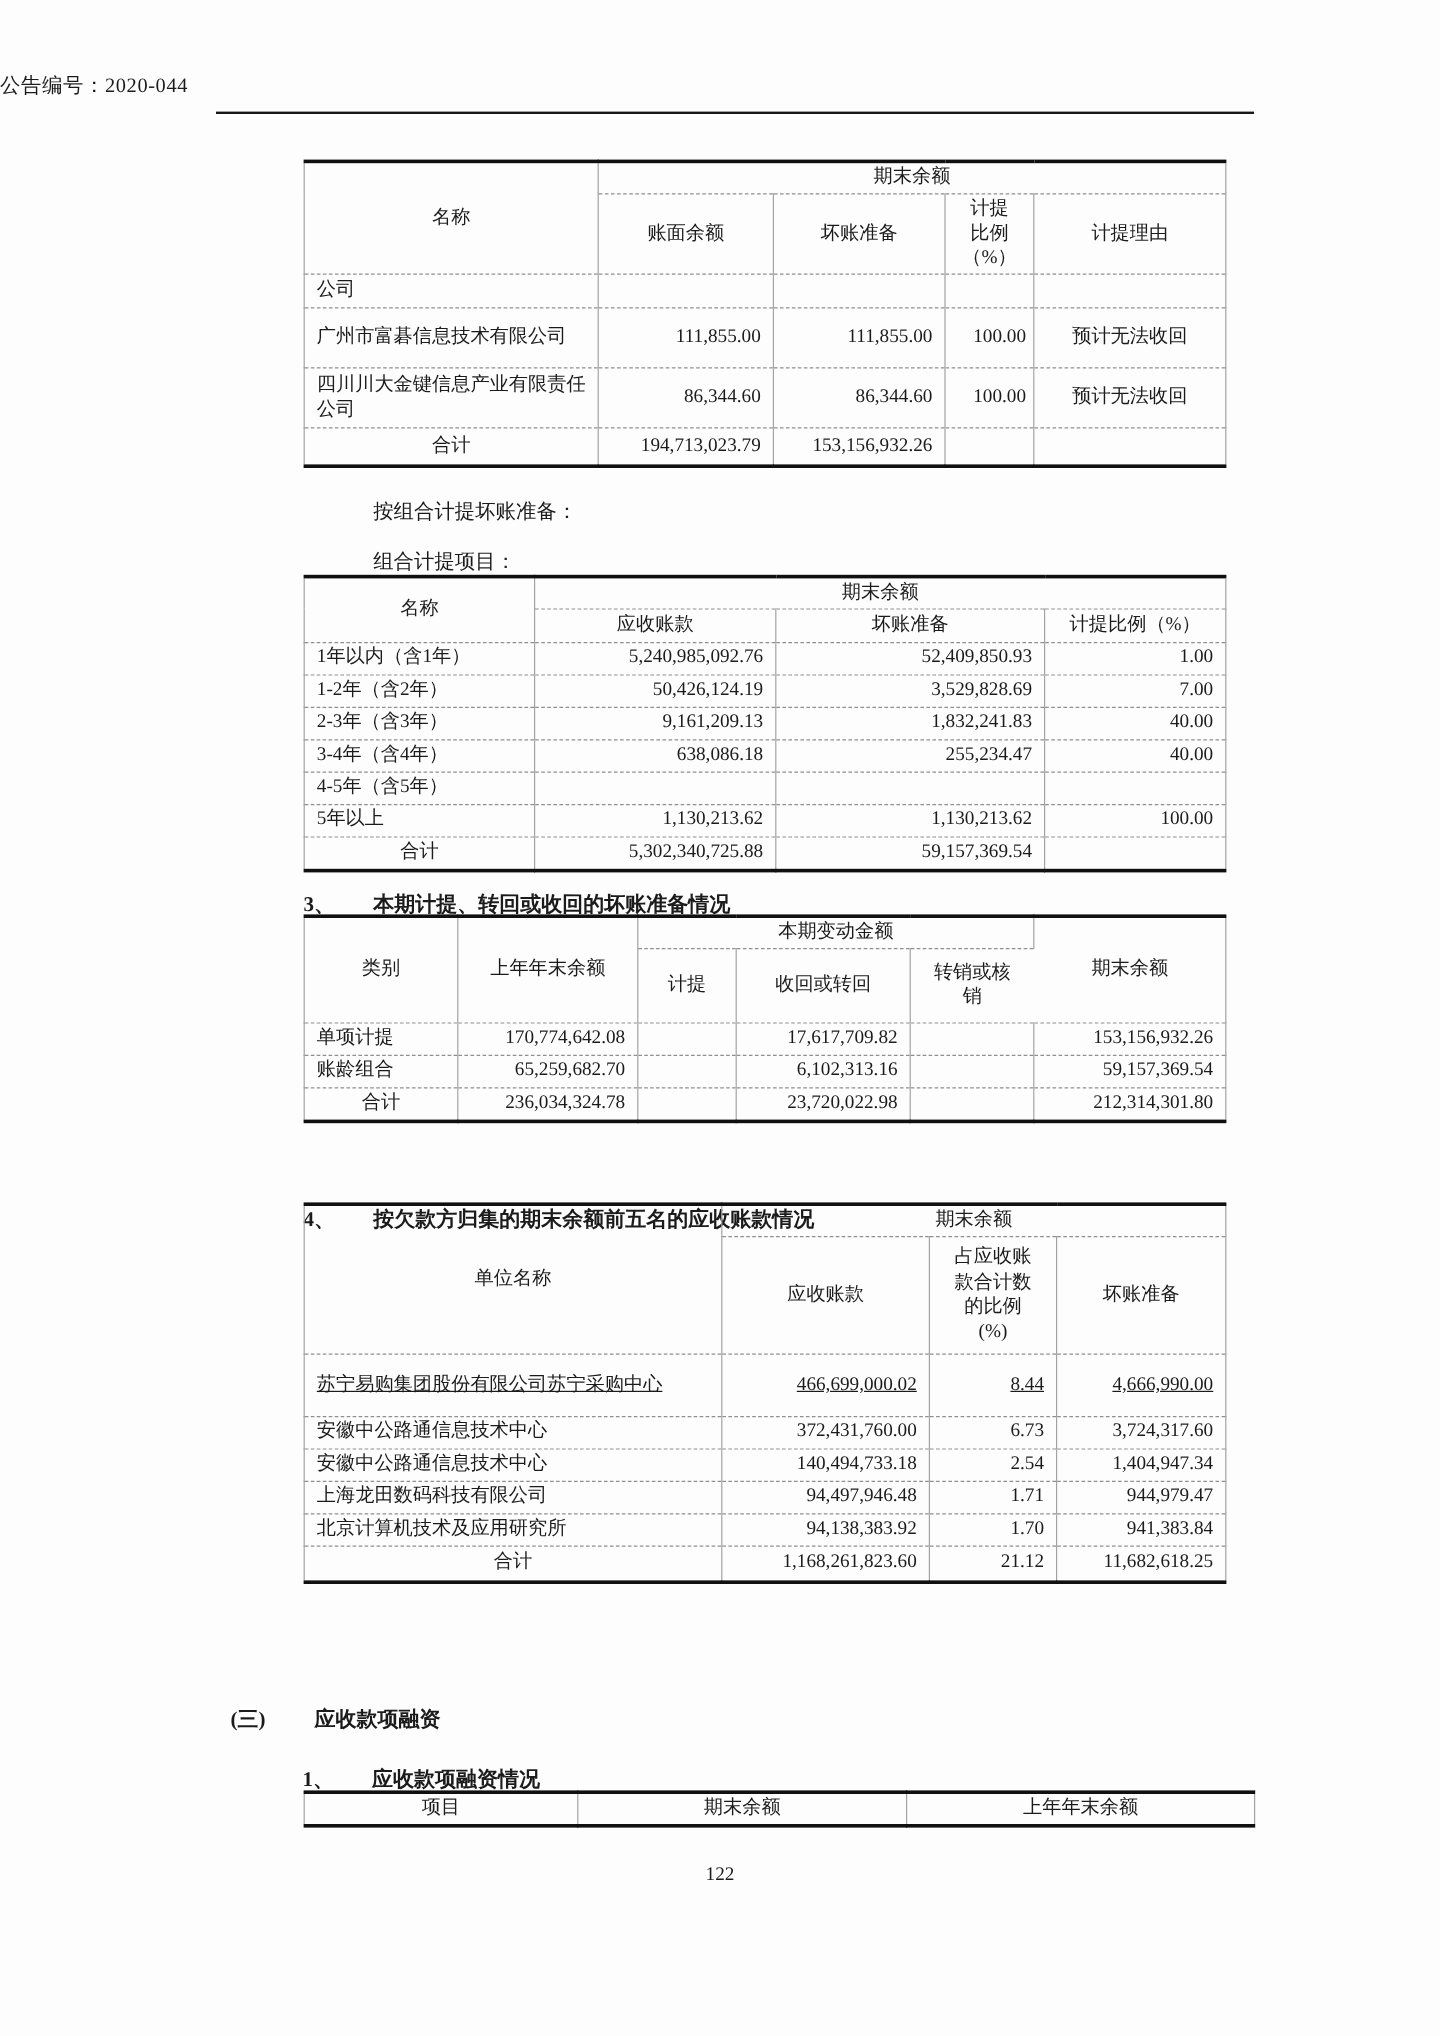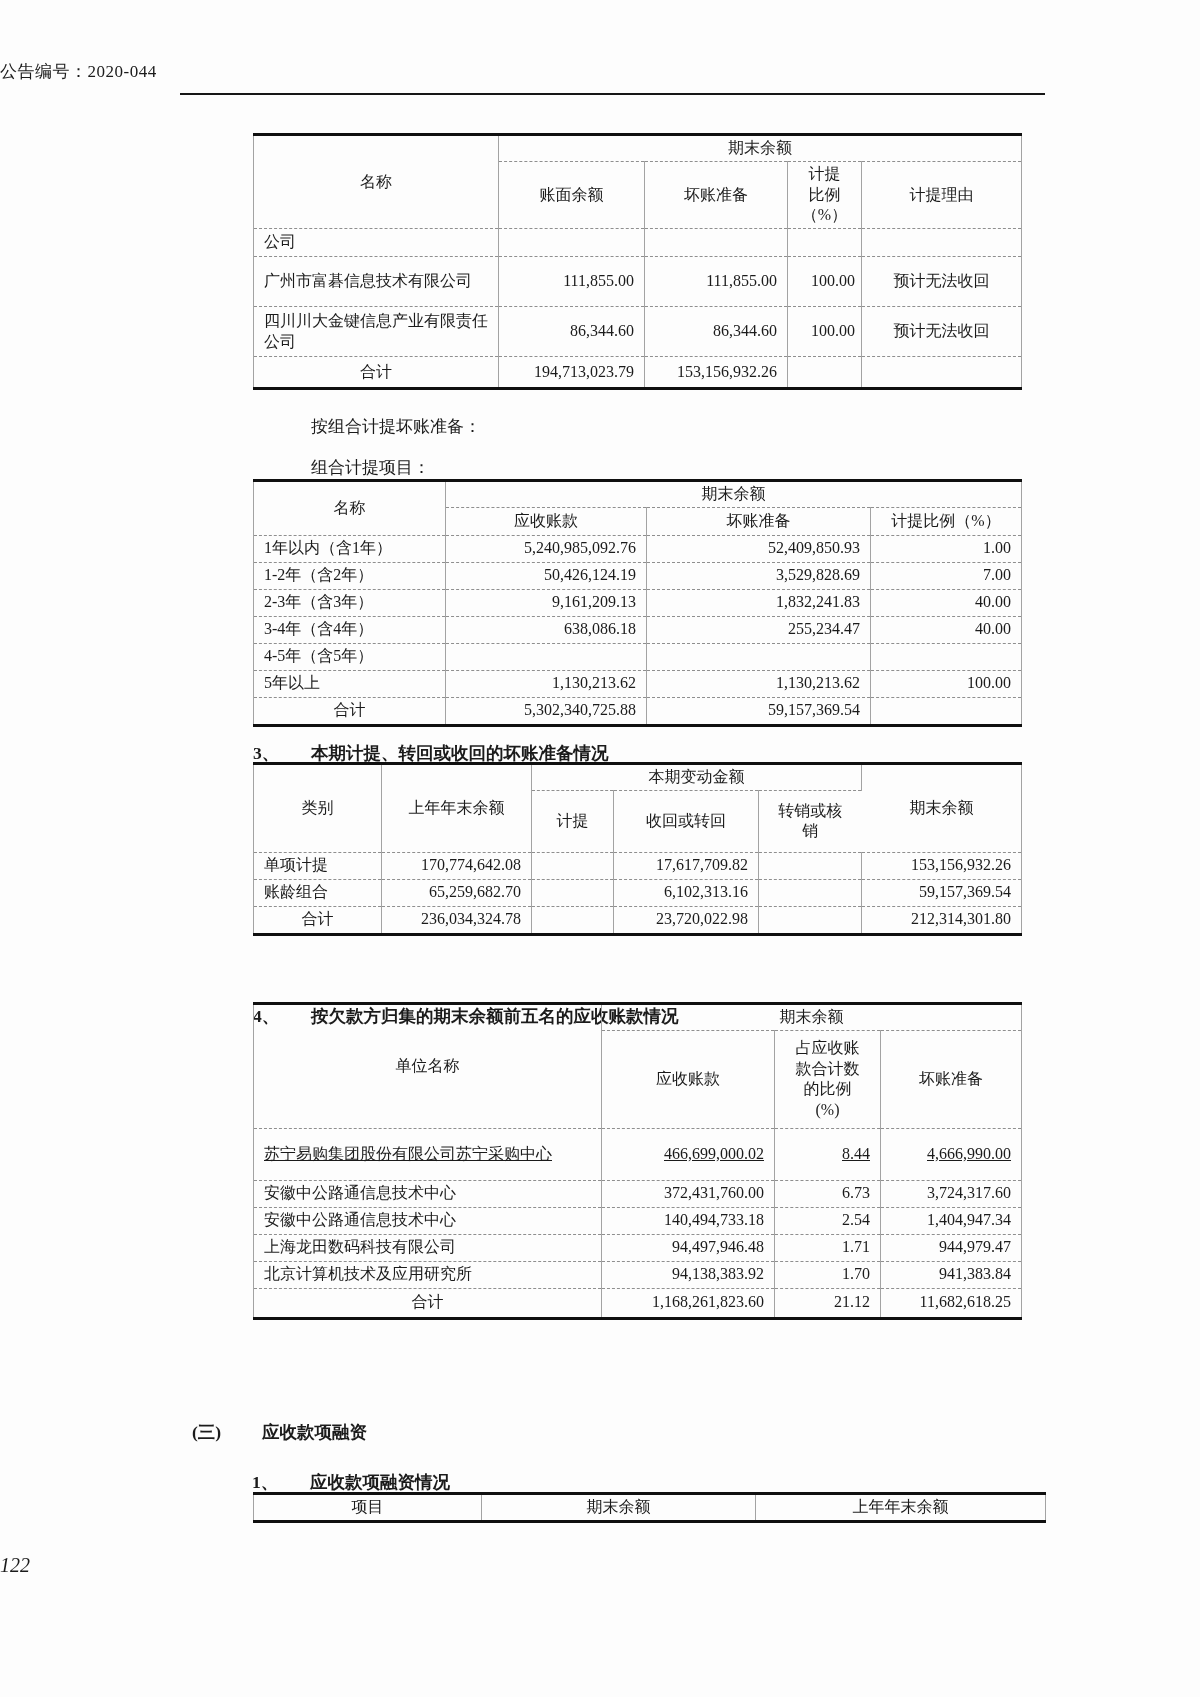--- a/index.html
+++ b/index.html
@@ -6,21 +6,21 @@
   .page{
     position:relative;width:1200px;height:1697px;background:#fdfdfd;
     font-family:"Liberation Serif","DejaVu Serif",serif;color:#1b1b1b;overflow:hidden;
   }
   .notice{position:absolute;top:60px;left:0;width:1027px;font-size:17px;letter-spacing:.5px;}
   .rule{position:absolute;top:93px;left:180px;width:865px;height:0;border-top:2px solid #161616;}
   .para{position:absolute;left:311px;font-size:17px;}
   .heading{position:absolute;font-weight:bold;font-size:17.5px;white-space:nowrap;}
   .hnum{display:inline-block;width:58px;}
   .hnum-wide{display:inline-block;width:70px;}
-  .footer{position:absolute;top:1554px;left:0;width:100%;font-size:20px;font-style:italic;}
+  .footer{position:absolute;top:1554px;left:0;width:100%;text-align:center;font-size:16px;}
 
   table.tbl{
     position:absolute;border-collapse:collapse;table-layout:fixed;font-size:16px;
     border-top:3px solid #101010;border-bottom:3px solid #101010;
     border-left:1px solid #a3a3a3;border-right:1px solid #a3a3a3;
   }
   .tbl th,.tbl td{
     border-right:1px solid #a3a3a3;border-top:1px dashed #8f8f8f;
     padding:2px 10px;font-weight:normal;vertical-align:middle;line-height:1.3;overflow:hidden;
   }

